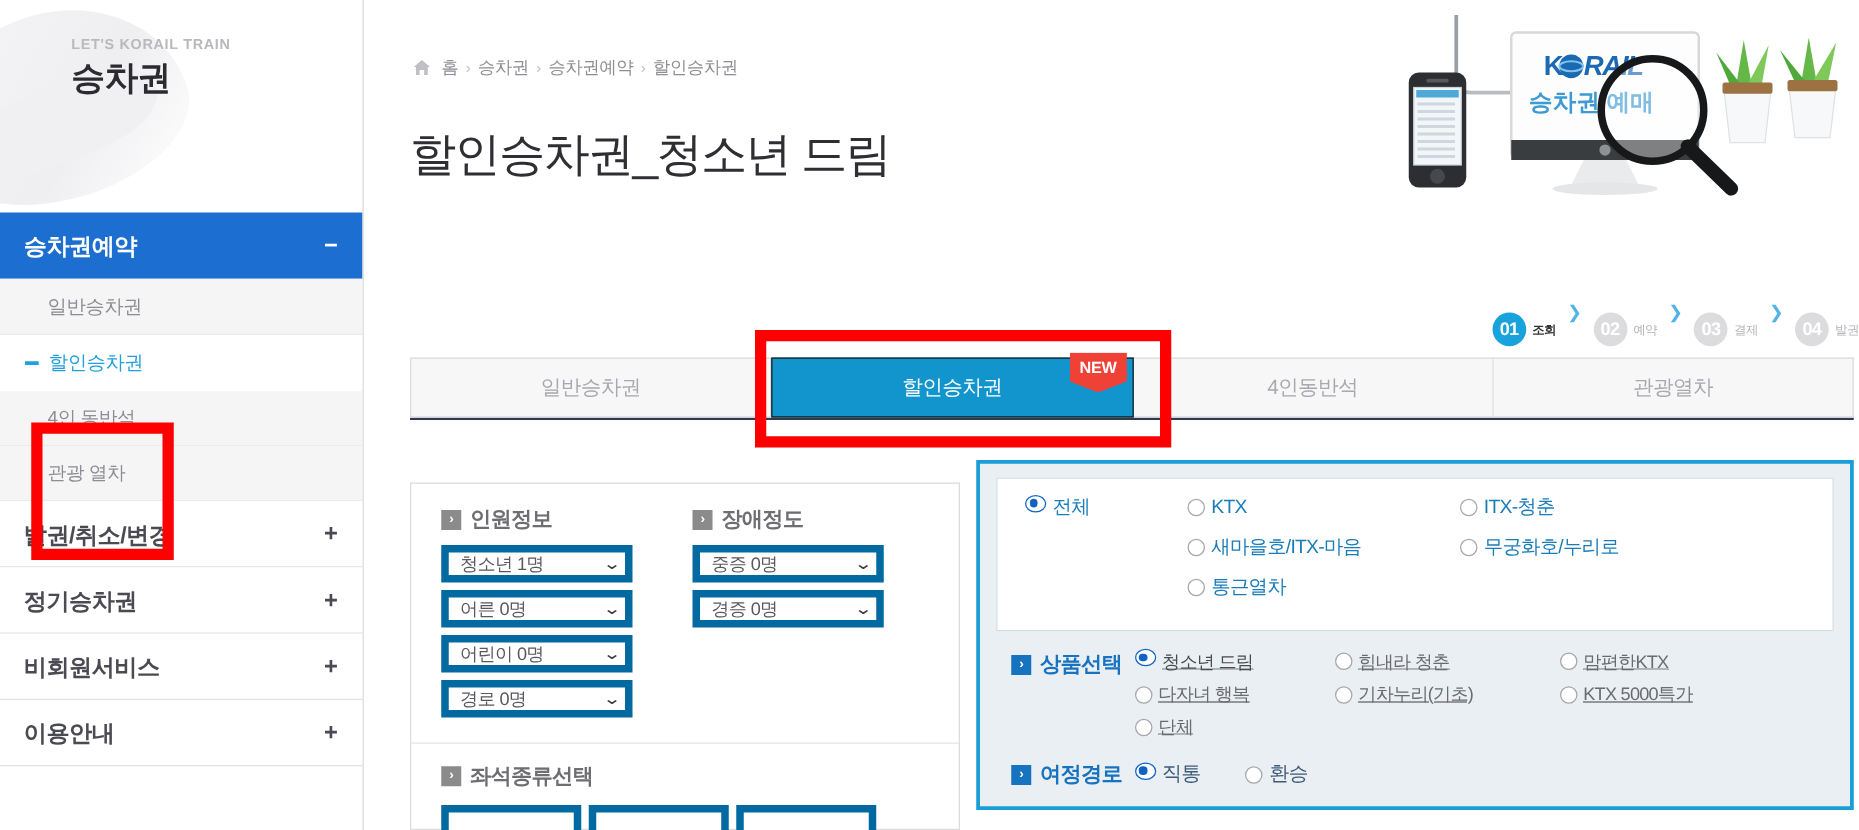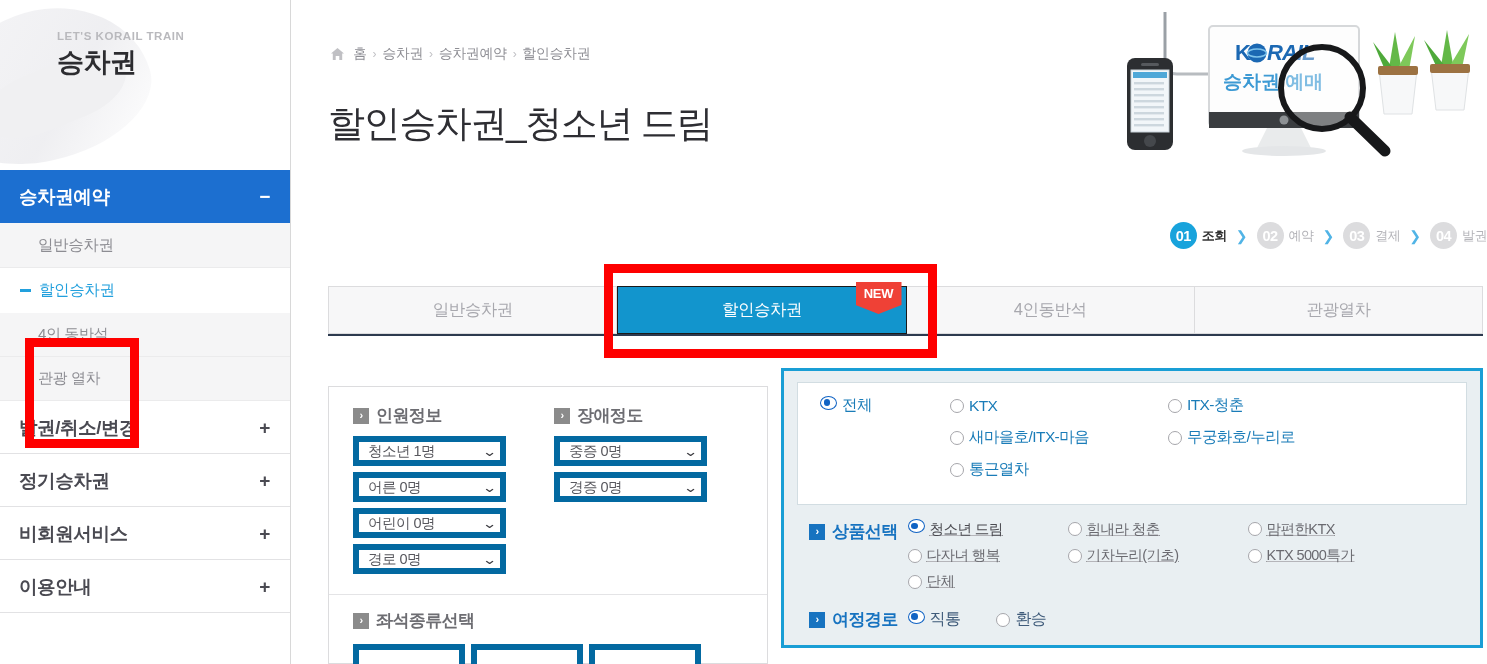--- a/index.html
+++ b/index.html
@@ -138,30 +138,30 @@
     position: absolute; right: 0; top: 8px;
     width: 370px; height: 168px;
     overflow: hidden;
   }
 
   
   #steps {
     position: absolute; right: 0px; top: 222px;
     display: flex; align-items: center; gap: 9px;
   }
-  .step { display: flex; align-items: center; gap: 5px; }
+  .step { display: flex; align-items: center; gap: 5px; margin-top: 28px; }
   .step .num {
     width: 27px; height: 27px; border-radius: 50%;
     color: #fff; font-size: 14.5px; font-weight: bold;
     display: flex; align-items: center; justify-content: center;
     letter-spacing: -.5px;
   }
   .step.on  .num { background: #18a3dc; }
   .step.off .num { background: #dcdcde; }
-  .step .lbl { font-size: 13px; letter-spacing: -.5px; }
+  .step .lbl { font-size: 10px; letter-spacing: -.5px; }
   .step.on  .lbl { color: #333; font-weight: bold; }
   .step.off .lbl { color: #b4b4b9; }
   .step-arrow { color: #51b4e6; font-size: 14px; font-weight: bold; }
   .step-arrow.dim { color: #51b4e6; }
 
   
   #tabs {
     position: absolute; left: 37px; top: 286px;
     width: 1155px; height: 50px;
     display: flex;

